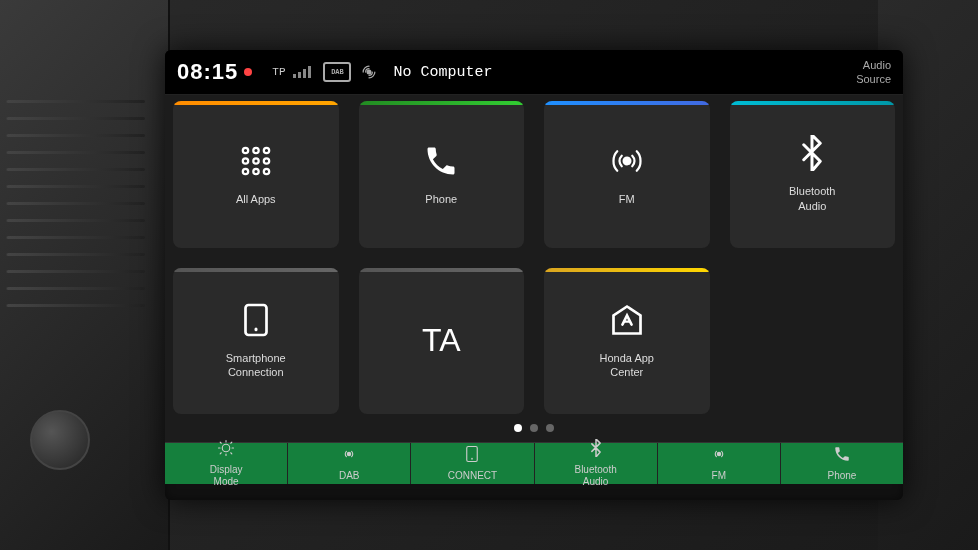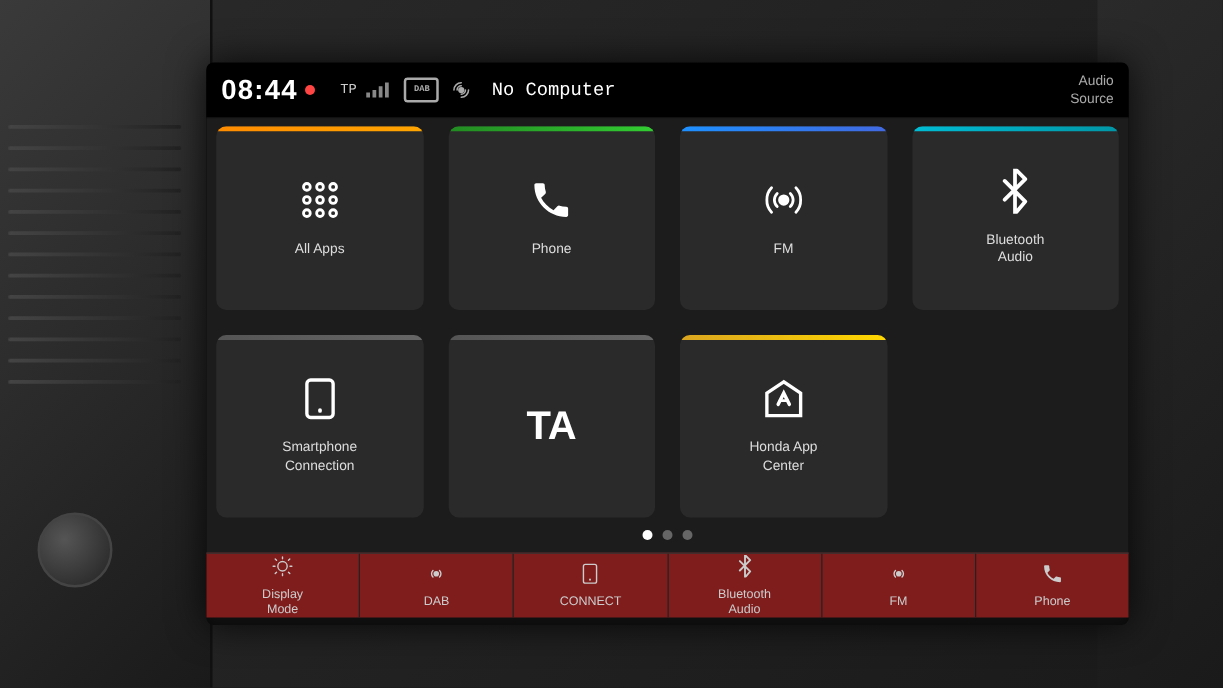--- a/index.html
+++ b/index.html
@@ -199,21 +199,21 @@
     .app-label {
       color: #ddd;
       font-size: 11px;
       text-align: center;
       line-height: 1.3;
     }
 
     
     .ta-text {
       font-size: 32px;
-      font-weight: bold;
+      font-weight: normal;
       color: #fff;
     }
 
     
     .pagination {
       display: flex;
       justify-content: center;
       gap: 8px;
       padding: 4px 0;
     }
@@ -224,22 +224,22 @@
       border-radius: 50%;
       background: #666;
     }
 
     .dot.active {
       background: #fff;
     }
 
     
     .bottom-bar {
-      height: 52px;
-      background: #7f1d1d;
+      height: 42px;
+      background: #15803d;
       display: flex;
       align-items: center;
       border-top: 1px solid #333;
     }
 
     .bottom-item {
       flex: 1;
       display: flex;
       flex-direction: column;
       align-items: center;
@@ -330,21 +330,21 @@
     <div class="dial"></div>
   </div>
 
   <div class="right-side"></div>
 
   <div class="chevron-right">❯</div>
 
   <div class="screen">
 
     <div class="top-bar">
-      <span class="time">08:44</span>
+      <span class="time">08:15</span>
       <span class="recording-dot"></span>
 
       <div class="top-bar-center">
         <span class="tp-label">TP</span>
         <div class="signal-bars">
           <div class="signal-bar" style="height:4px"></div>
           <div class="signal-bar" style="height:6px"></div>
           <div class="signal-bar" style="height:9px"></div>
           <div class="signal-bar" style="height:12px"></div>
         </div>

